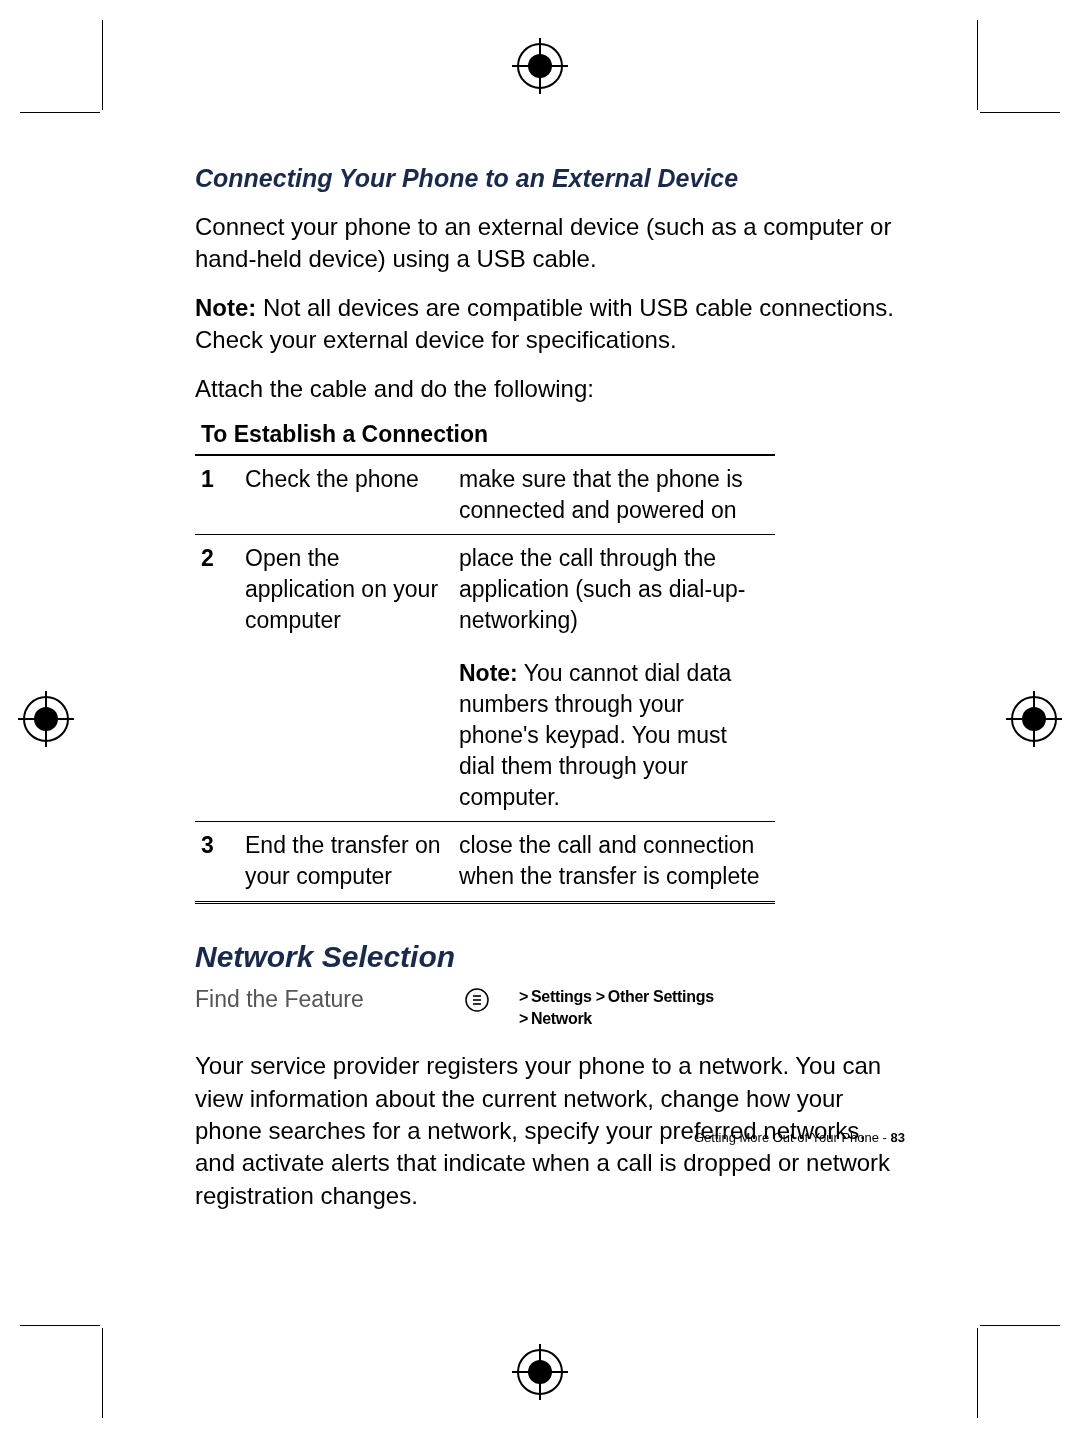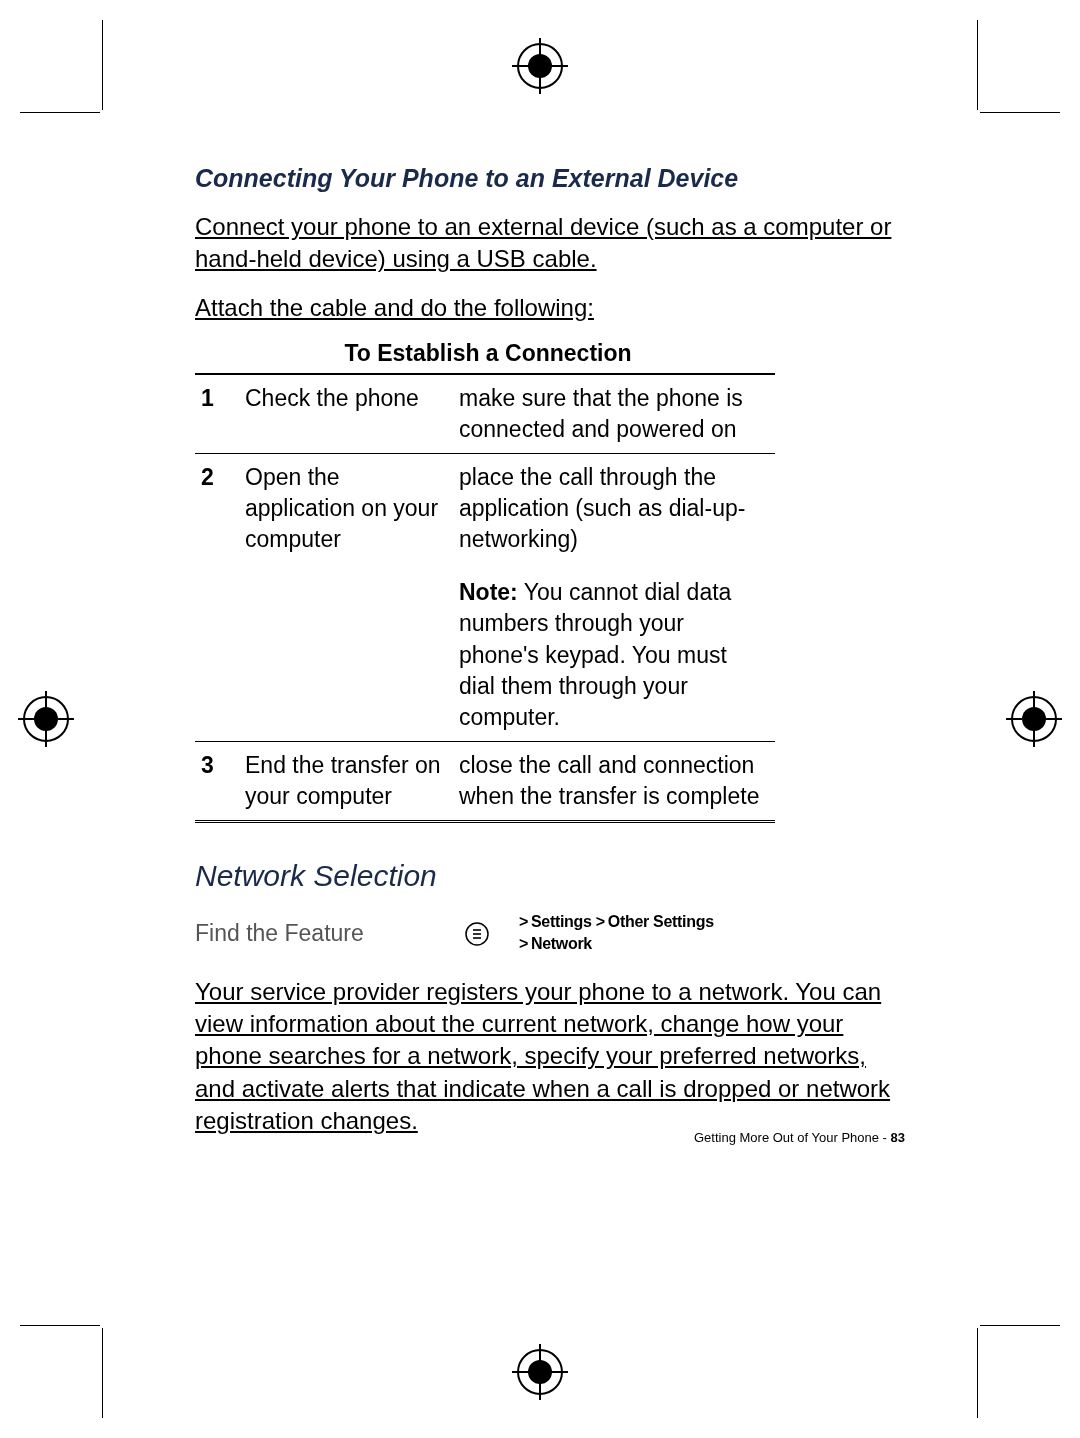--- a/index.html
+++ b/index.html
@@ -48,60 +48,58 @@
   .section-subhead {
     color: #1a2a4a;
     font-style: italic;
     font-weight: bold;
     font-size: 25px;
     margin: 0 0 18px 0;
   }
   .section-head {
     color: #1a2a4a;
     font-style: italic;
-    font-weight: normal;
+    font-weight: bold;
     font-size: 30px;
-    margin: 36px 0 18px 0;
+    margin: 36px 0 12px 0;
   }
   .body-text {
     font-size: 24px;
     line-height: 1.35;
     margin: 0 0 16px 0;
-    text-decoration: underline;
   }
   .bold { font-weight: bold; }
   
   .proc-table {
     width: 580px;
     margin: 6px 0 0 0;
     border-collapse: collapse;
   }
   .proc-table .caption {
     font-weight: bold;
     font-size: 23px;
-    text-align: center;
+    text-align: left;
     padding: 0 0 6px 6px;
   }
   .proc-table td {
     font-size: 23px;
     line-height: 1.35;
     vertical-align: top;
     padding: 8px 8px 8px 6px;
     border-top: 1px solid #000;
   }
   .proc-table tbody tr:first-child td { border-top: 2px solid #000; }
   .proc-table .num { font-weight: bold; width: 30px; }
   .proc-table .act { width: 200px; margin-top: 12px; }
   .proc-table tbody tr.last td { border-bottom: 3px double #000; }
   .proc-table tbody tr.note-row td { border-top: none; padding-top: 14px; }
   
   .feature-nav {
     display: flex;
     margin-bottom: 20px;
-    align-items: center;
   }
   .feature-label {
     font-size: 23px;
     color: #555;
     width: 270px;
     flex-shrink: 0;
   }
   .menu-icon {
     width: 24px;
     height: 24px;
@@ -166,20 +164,23 @@
     <line x1="28" y1="0" x2="28" y2="56" stroke="#000" stroke-width="2"></line>
     <line x1="0" y1="28" x2="56" y2="28" stroke="#000" stroke-width="2"></line>
   </svg>
 
   <div class="content">
 
     <h3 class="section-subhead">Connecting Your Phone to an External Device</h3>
 
     <p class="body-text">Connect your phone to an external device (such as a computer or hand-held device) using a USB cable.</p>
 
+    <p class="body-text">
+      <span class="bold">Note:</span><span> Not all devices are compatible with USB cable connections. Check your external device for specifications.</span>
+    </p>
 
     <p class="body-text">Attach the cable and do the following:</p>
 
     <table class="proc-table">
       <caption class="caption">To Establish a Connection</caption>
       <tbody>
         <tr>
           <td class="num">1</td>
           <td class="act">Check the phone</td>
           <td>make sure that the phone is connected and powered on</td>

